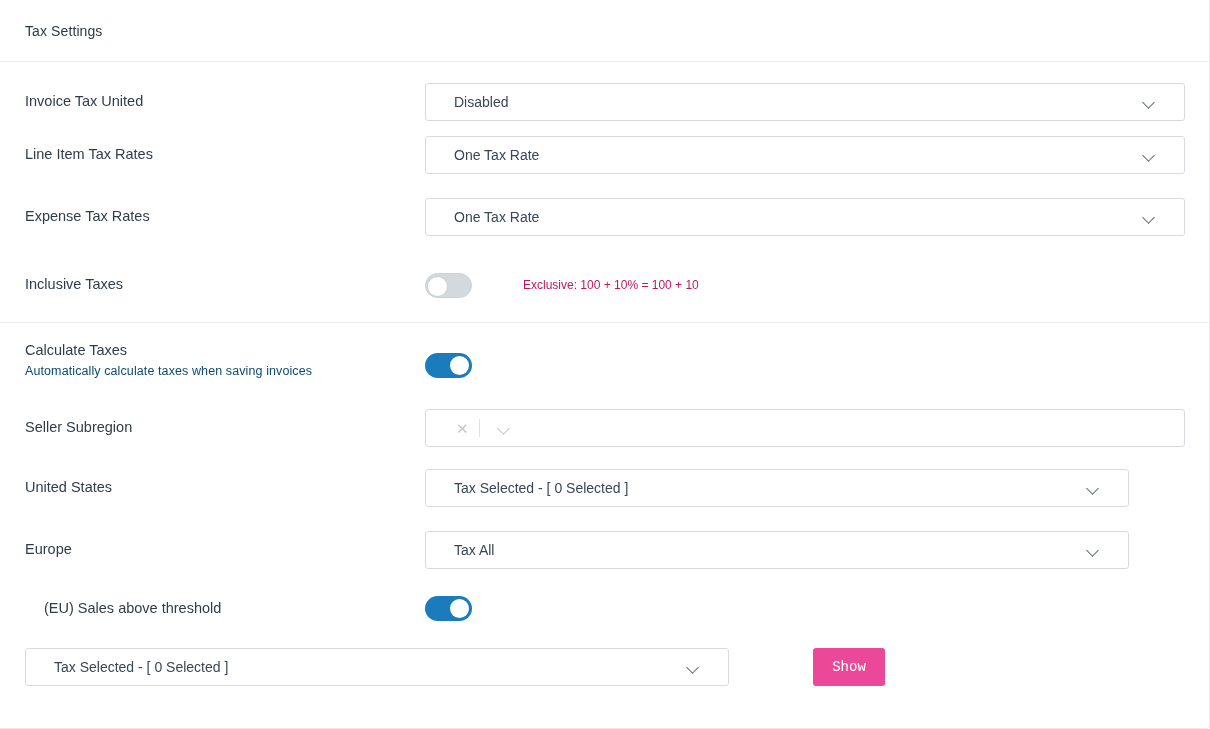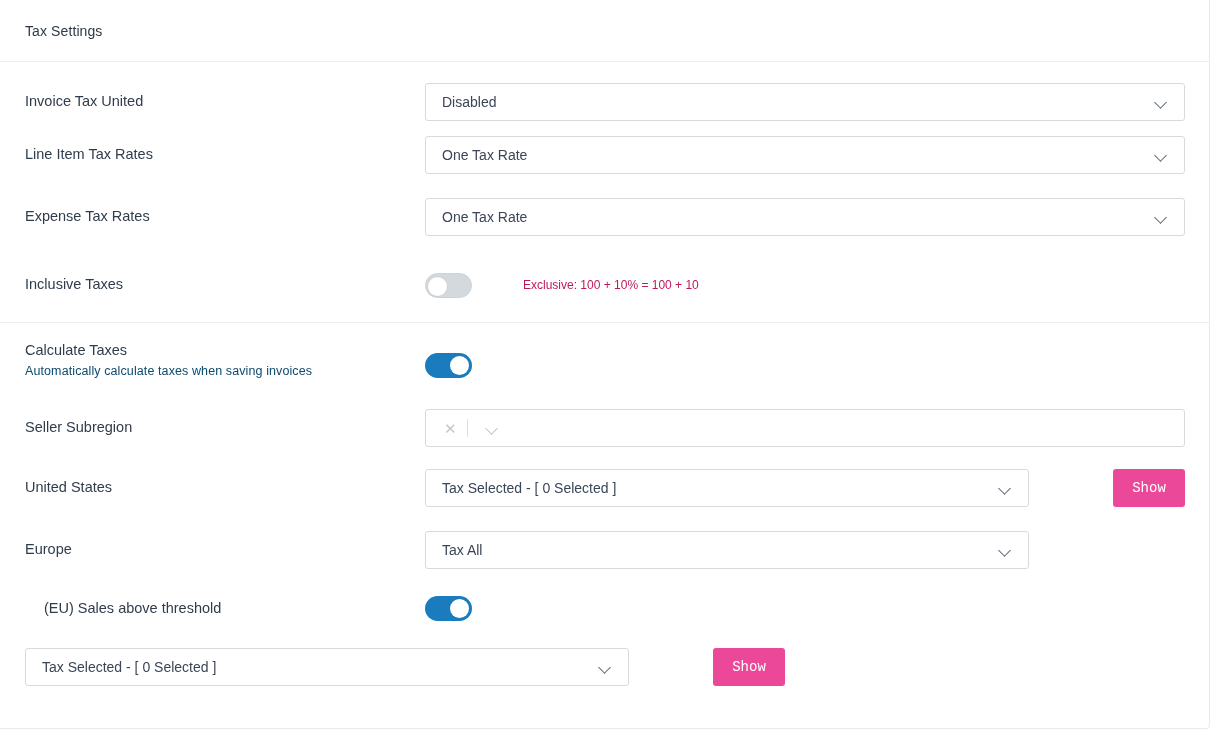--- a/index.html
+++ b/index.html
@@ -70,28 +70,28 @@
 
   
   .select {
     position: relative;
     height: 38px;
     border: 1px solid #d7dbe0;
     border-radius: 3px;
     background: #fff;
     display: flex;
     align-items: center;
-    padding: 0 16px;
+    padding: 0 28px;
     font-size: 14px;
     color: #3a4656;
     cursor: pointer;
     user-select: none;
   }
   .select.wide  { width: 760px; }
-  .select.short { width: 604px; }
+  .select.short { width: 704px; }
   .select-value { flex: 1 1 auto; white-space: nowrap; overflow: hidden; }
 
   .chev {
     width: 14px; height: 14px;
     flex: 0 0 14px;
     position: relative;
     margin-left: 8px;
   }
   .chev::before {
     content: "";

